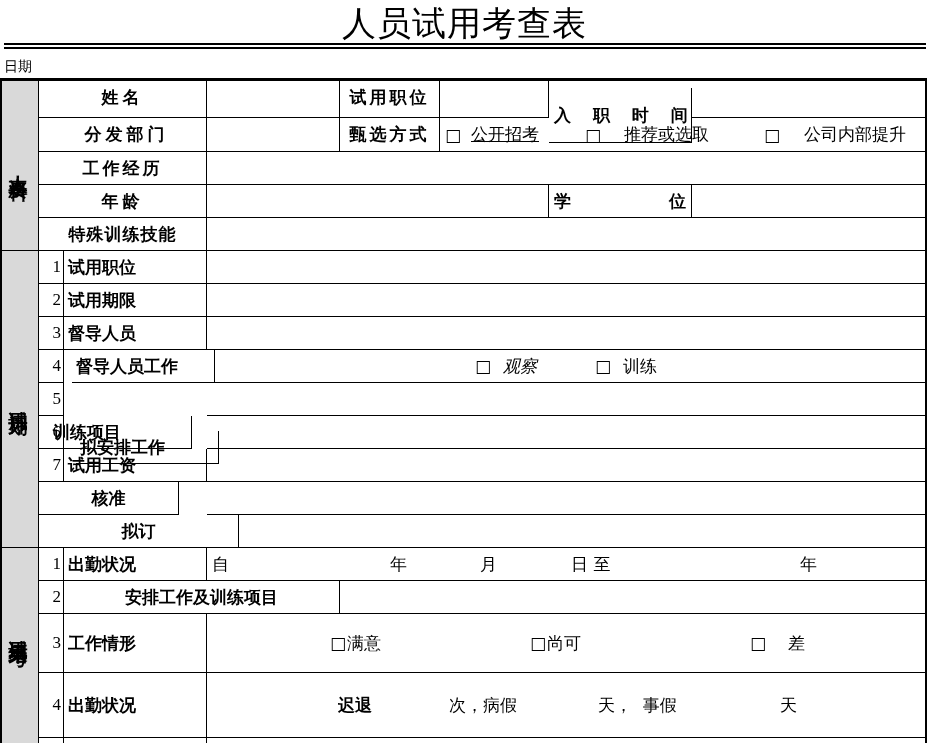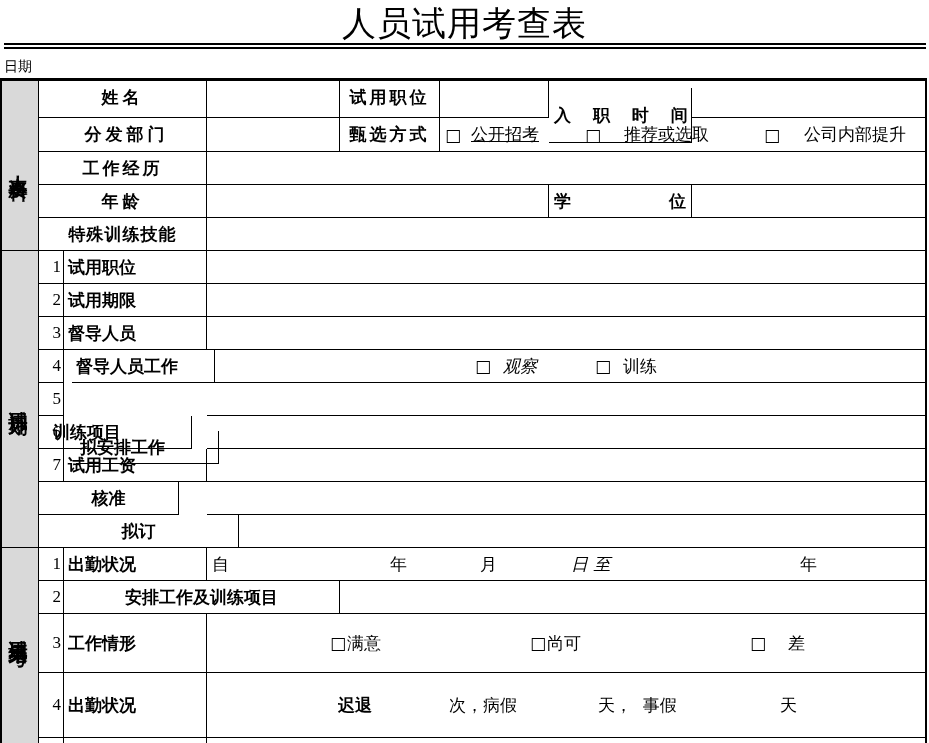--- a/index.html
+++ b/index.html
@@ -148,21 +148,21 @@
 <div class="c sec" style="left:0;top:548px;width:39px;height:200px;justify-content:flex-start;padding-top:76px;border-bottom:none;">
   <span style="writing-mode:vertical-rl;letter-spacing:2px;">试用结果考</span>
 </div>
 
 <div class="c num" style="left:39px;top:548px;width:25px;height:33px;">1</div>
 <div class="c b left" style="left:64px;top:548px;width:143px;height:33px;padding-left:4px;">出勤状况</div>
 <div class="c" style="left:207px;top:548px;width:720px;height:33px;">
   <span class="txt" style="left:5px;">自</span>
   <span class="txt" style="left:183px;">年</span>
   <span class="txt" style="left:273px;">月</span>
-  <span class="txt" style="left:364px;font-style:italic;">日 至</span>
+  <span class="txt" style="left:364px;">日 至</span>
   <span class="txt" style="left:593px;">年</span>
 </div>
 
 <div class="c num" style="left:39px;top:581px;width:25px;height:33px;">2</div>
 <div class="c b center" style="left:64px;top:581px;width:276px;height:33px;">安排工作及训练项目</div>
 <div class="c left" style="left:340px;top:581px;width:587px;height:33px;"></div>
 
 <div class="c num" style="left:39px;top:614px;width:25px;height:59px;">3</div>
 <div class="c b left" style="left:64px;top:614px;width:143px;height:59px;padding-left:4px;">工作情形</div>
 <div class="c" style="left:207px;top:614px;width:720px;height:59px;">

